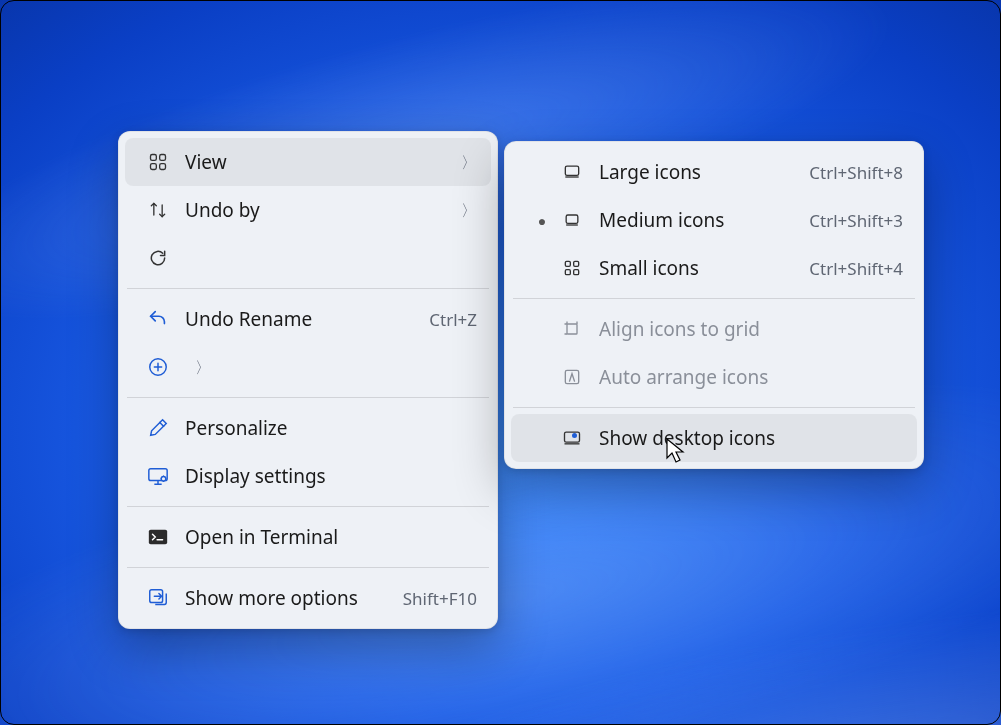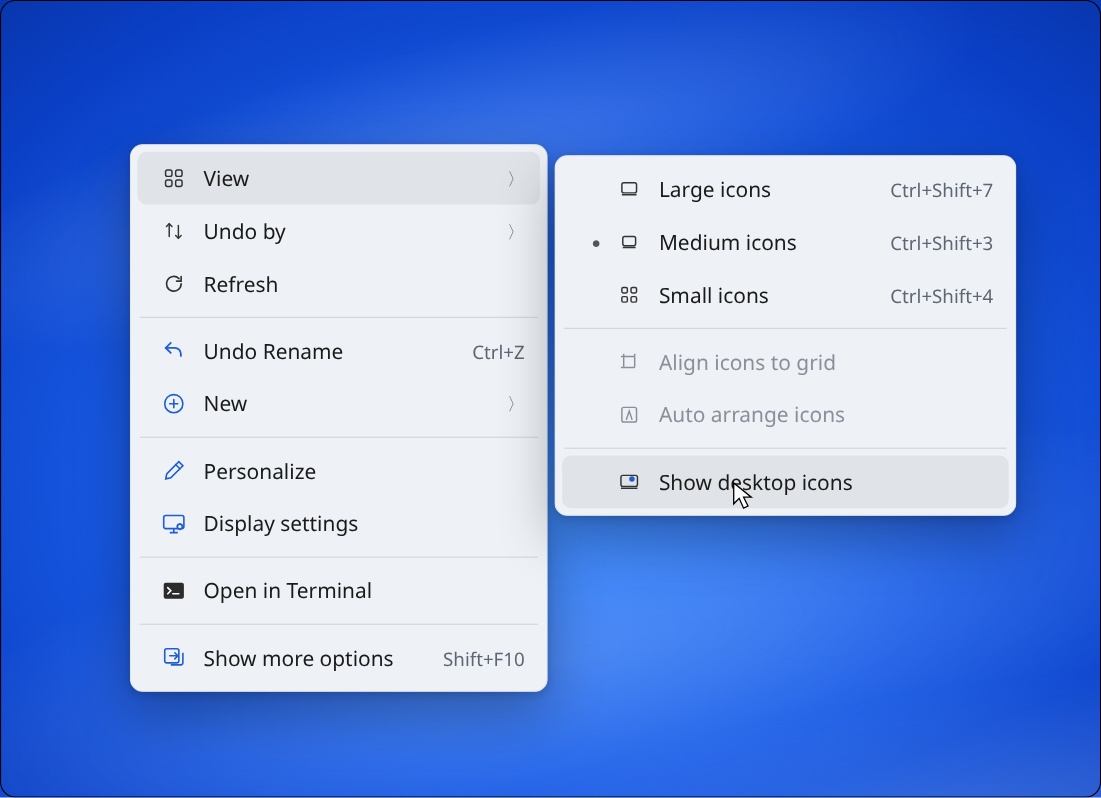--- a/index.html
+++ b/index.html
@@ -128,21 +128,20 @@
     <span class="chev">〉</span>
   </div>
 
   <div class="item">
     <span class="icon dark">
       <svg viewBox="0 0 24 24" width="20" height="20" fill="none" stroke="currentColor" stroke-width="1.8" stroke-linecap="round">
         <path d="M20 12a8 8 0 1 1-2.34-5.66"></path>
           <path d="M20 4v5h-5"></path>
       </svg>
     </span>
-    <span class="label">Refresh</span>
   </div>
 
   <div class="sep"></div>
 
   <div class="item">
     <span class="icon">
       <svg viewBox="0 0 24 24" width="22" height="22" fill="none" stroke="currentColor" stroke-width="1.8" stroke-linecap="round">
         <path d="M9 14l-5-5 5-5"></path>
           <path d="M4 9h9a6 6 0 0 1 6 6v2"></path>
       </svg>
@@ -151,21 +150,20 @@
     <span class="accel">Ctrl+Z</span>
   </div>
 
   <div class="item">
     <span class="icon">
       <svg viewBox="0 0 24 24" width="22" height="22" fill="none" stroke="currentColor" stroke-width="1.6">
         <circle cx="12" cy="12" r="9"></circle>
           <path d="M12 8v8M8 12h8" stroke-linecap="round"></path>
       </svg>
     </span>
-    <span class="label">New</span>
     <span class="chev">〉</span>
   </div>
 
   <div class="sep"></div>
 
   <div class="item">
     <span class="icon">
       <svg viewBox="0 0 24 24" width="22" height="22" fill="none" stroke="currentColor" stroke-width="1.6" stroke-linecap="round">
         <path d="M14 6l4 4L9 19l-5 1 1-5 9-9z"></path>
           <path d="M14 6l3-3 4 4-3 3"></path>
@@ -218,21 +216,21 @@
 
   <div class="item">
     <span class="mark"></span>
     <span class="icon dark">
       <svg viewBox="0 0 24 24" width="20" height="20" fill="none" stroke="currentColor" stroke-width="1.6">
         <rect x="4" y="5" width="16" height="11" rx="2"></rect>
           <path d="M4 18h16"></path>
       </svg>
     </span>
     <span class="label">Large icons</span>
-    <span class="accel">Ctrl+Shift+7</span>
+    <span class="accel">Ctrl+Shift+8</span>
   </div>
 
   <div class="item">
     <span class="mark">●</span>
     <span class="icon dark">
       <svg viewBox="0 0 24 24" width="20" height="20" fill="none" stroke="currentColor" stroke-width="1.6">
         <rect x="5" y="6" width="14" height="10" rx="2"></rect>
           <path d="M5 18h14"></path>
       </svg>
     </span>

